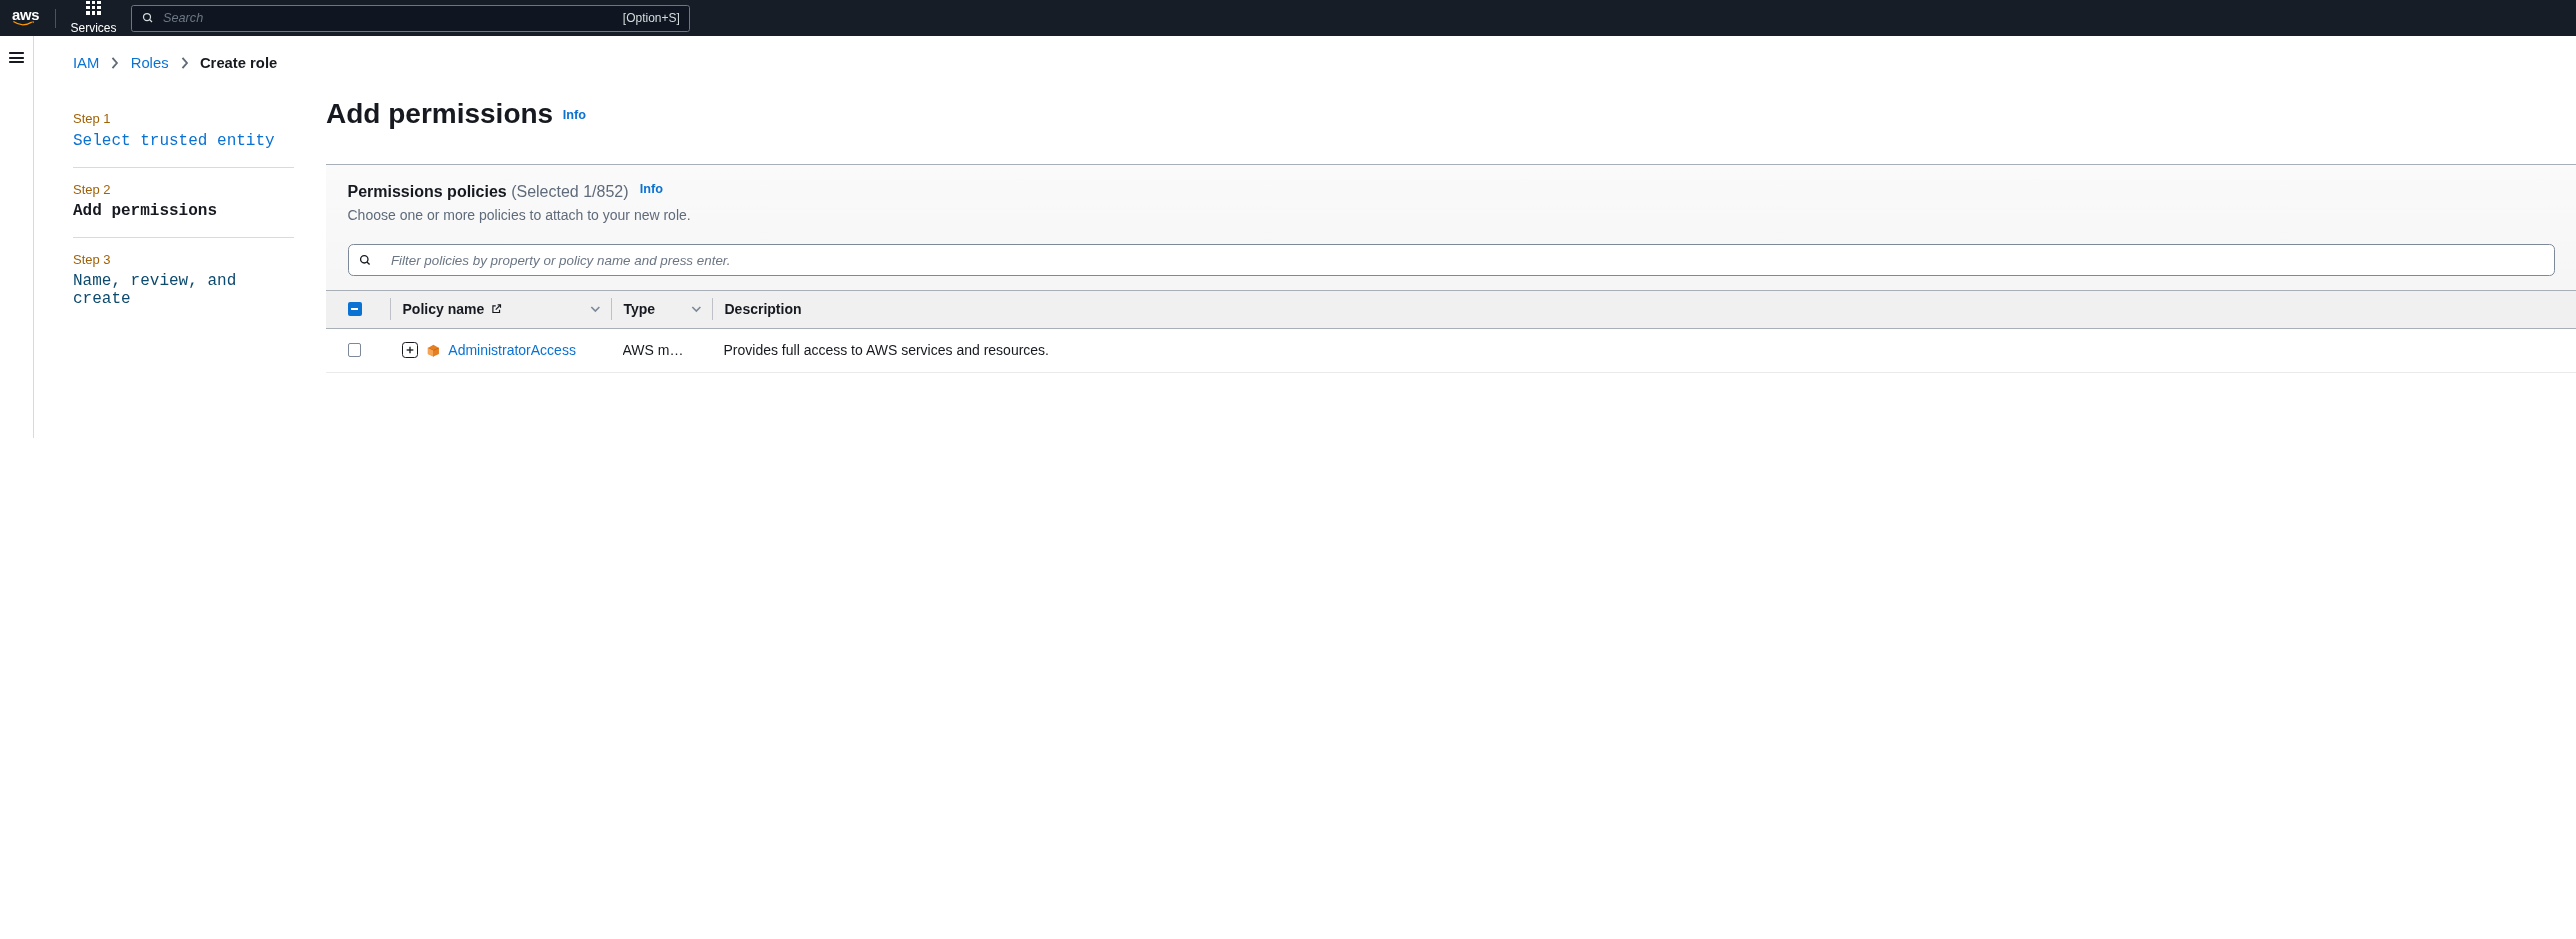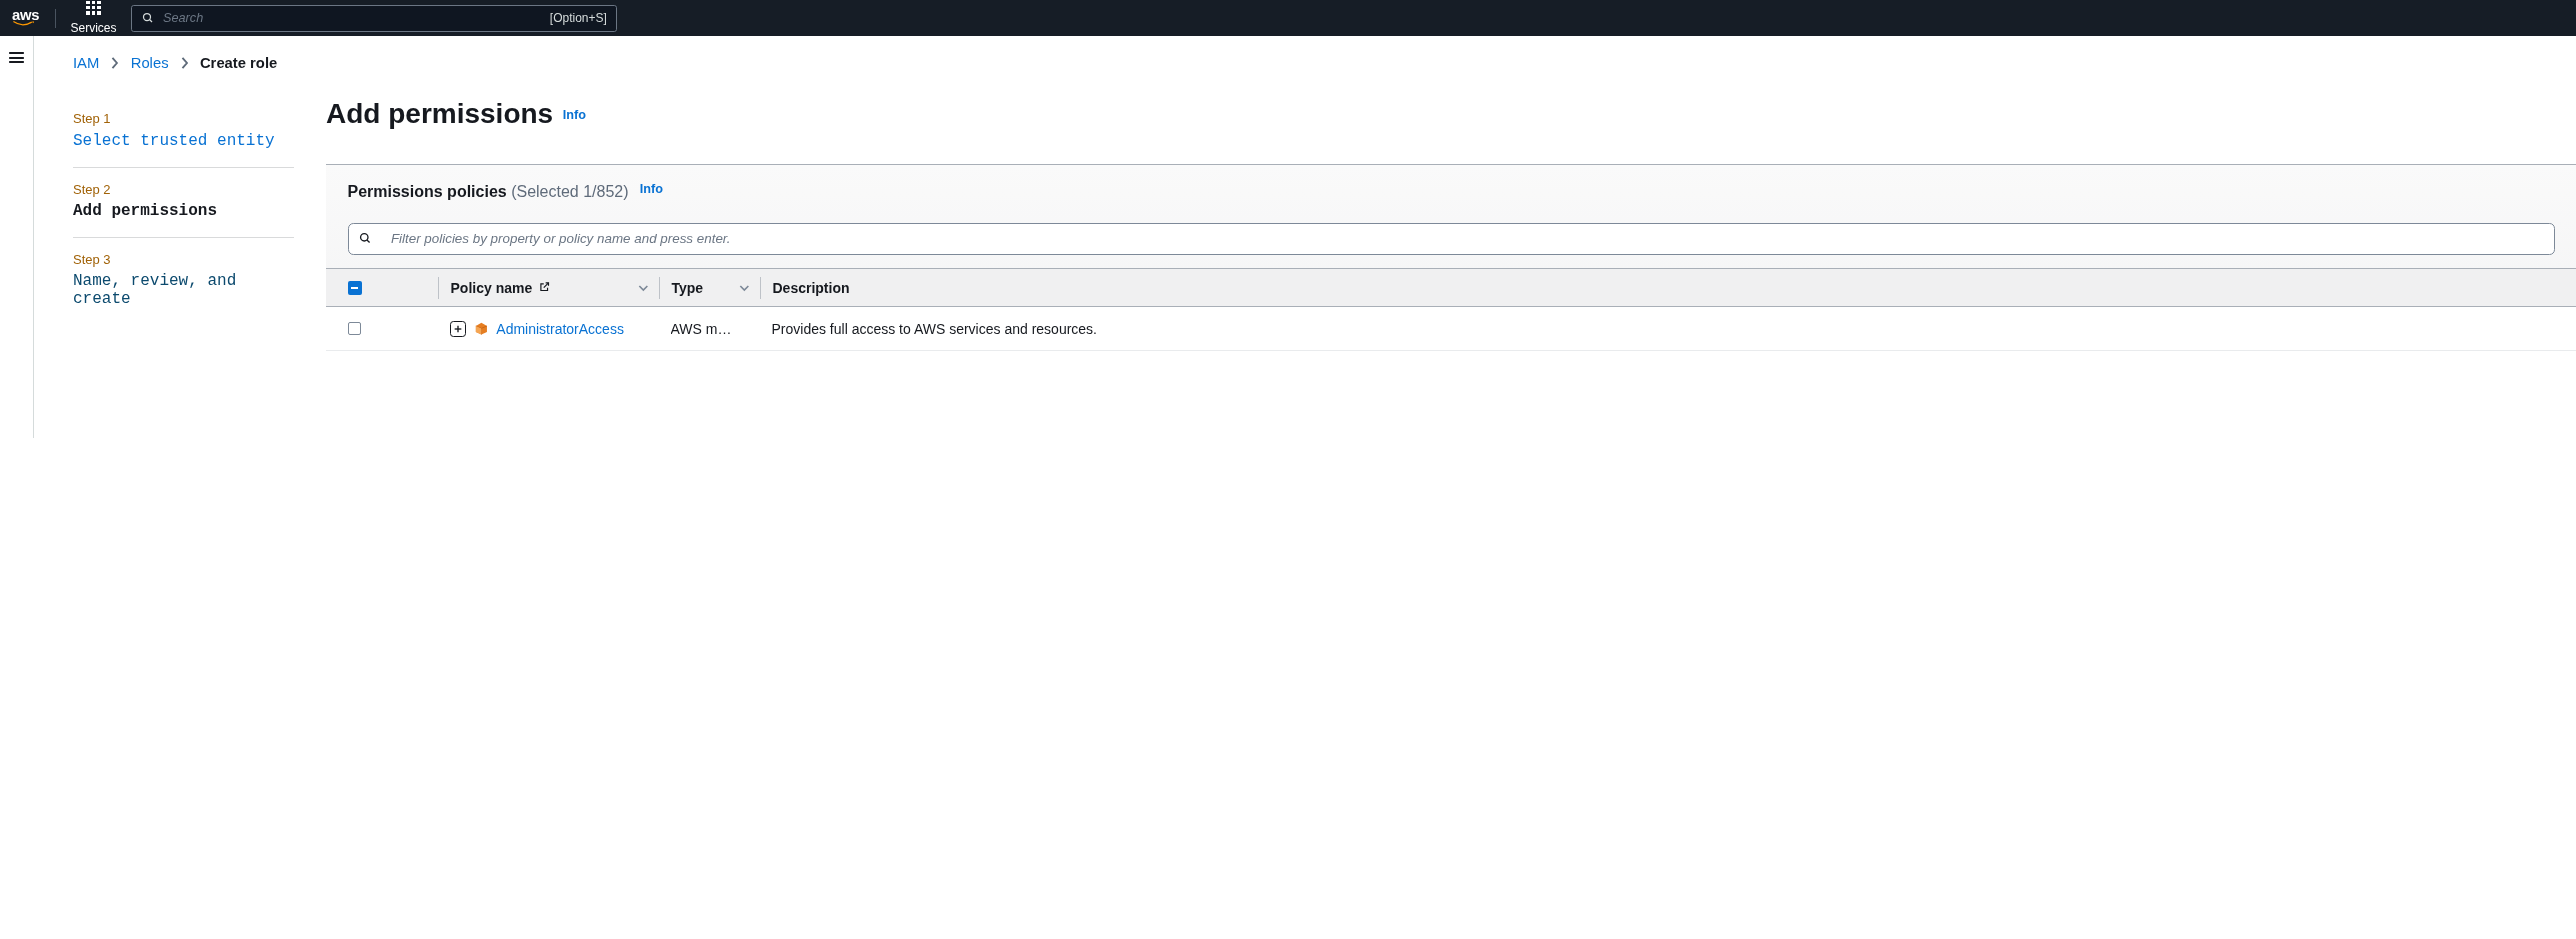--- a/index.html
+++ b/index.html
@@ -56,21 +56,21 @@
       grid-template-rows: repeat(3, 3.4px);
       gap: 2px;
     }
     .grid-icon span {
       background: #fff;
       width: 3.4px;
       height: 3.4px;
     }
     .search-wrap {
       flex: 0 0 auto;
-      width: 486px;
+      width: 559px;
       height: 27px;
       border: 0.7px solid #6b7684;
       border-radius: 2.7px;
       background: #0f1621;
       display: flex;
       align-items: center;
       padding: 0 9.4px;
       gap: 9.4px;
       margin-left: 2.7px;
     }
@@ -248,21 +248,21 @@
       background: #f0f0f1;
       border-top: 1px solid #a9afb7;
       border-bottom: 1.3px solid #a9afb7;
       height: 39px;
       padding: 0 21.5px;
       font-size: 14px;
       font-weight: 700;
       color: #16191f;
     }
     .col-check { width: 42px; display: flex; align-items: center; }
-    .col-name { width: 221px; display: flex; align-items: center; gap: 6.7px; padding-left: 12px; border-left: 1px solid #bec2c8; height: 60%; margin-left: 48px;}
+    .col-name { width: 221px; display: flex; align-items: center; gap: 6.7px; padding-left: 12px; border-left: 1px solid #bec2c8; height: 60%;}
     .col-type { width: 101px; display: flex; align-items: center; gap: 6.7px; border-left: 1px solid #bec2c8; padding-left: 12px; height: 60%;}
     .col-desc { flex: 1; display: flex; align-items: center; padding-left: 12px; border-left: 1px solid #bec2c8; height: 60%;}
     .col-name-h { flex:1; display:flex; justify-content: space-between; align-items:center; padding-right: 9.4px;}
     .col-type-h { flex:1; display:flex; justify-content: space-between; align-items:center; padding-right: 9.4px;}
     .check-indeterminate {
       width: 14px;
       height: 14px;
       background: #0972d3;
       border-radius: 2px;
       display: flex;
@@ -422,20 +422,21 @@
 
         <div class="panel">
           <div class="panel-header">
             <div>
               <span class="panel-title">
                 <span>Permissions policies</span>
                 <span class="muted">(Selected 1/852)</span>
               </span>
               <span class="info-link">Info</span>
             </div>
+            <div class="panel-sub">Choose one or more policies to attach to your new role.</div>
           </div>
 
           <div class="filter-wrap">
             <div class="filter">
               <svg width="12.7" height="12.7" viewBox="0 0 24 24" fill="none" stroke="#16191f" stroke-width="2.5">
                 <circle cx="10" cy="10" r="7"></circle>
                 <line x1="20" y1="20" x2="15" y2="15"></line>
               </svg>
               <input type="text" placeholder="Filter policies by property or policy name and press enter." style="">
             </div>

